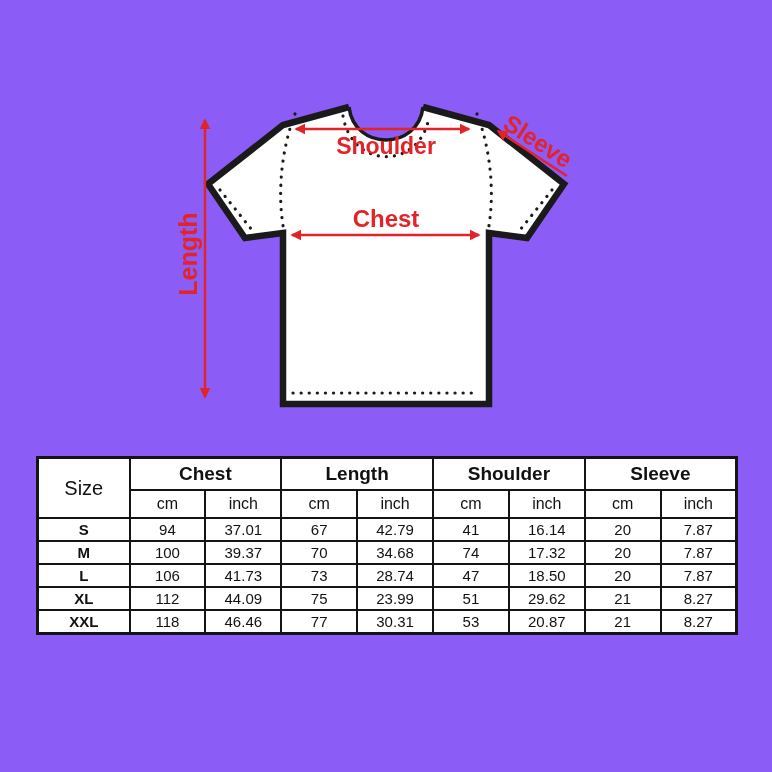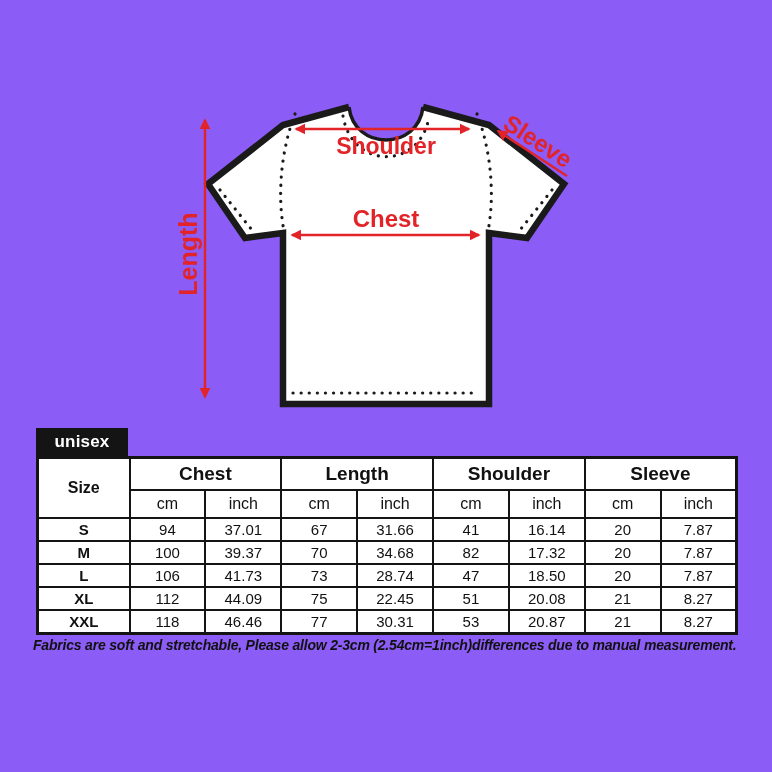--- a/index.html
+++ b/index.html
@@ -16,21 +16,21 @@
     display:flex; align-items:center; justify-content:center; letter-spacing:.2px;
   }
   table.chart {
     position:absolute; left:36px; top:456px; width:702px;
     border-collapse:collapse; table-layout:fixed;
     border:3px solid #141414; background:#ffffff;
   }
   table.chart th, table.chart td {
     border:2px solid #141414; text-align:center; vertical-align:middle; padding:0;
   }
-  th.corner { font-size:16px; font-weight:bold; }
+  th.corner { font-size:20px; font-weight:normal; }
   th.group  { height:30px; font-size:19px; font-weight:bold; }
   th.unit   { height:26px; font-size:16px; font-weight:normal; }
   tbody th  { height:21px; font-size:15px; font-weight:bold; }
   tbody td  { height:21px; font-size:15px; font-weight:normal;border-radius:7px; }
   .footnote {
     position:absolute; left:33px; top:637px; width:710px;
     font-size:14px; font-style:italic; font-weight:bold; white-space:nowrap;
     letter-spacing:-0.2px;
   }
 </style>
@@ -66,21 +66,20 @@
       <line x1="292" y1="235" x2="479" y2="235" marker-start="url(#ah)" marker-end="url(#ah)"></line>
       <line x1="205" y1="120" x2="205" y2="397" marker-start="url(#ah)" marker-end="url(#ah)"></line>
       <line x1="498" y1="131" x2="567" y2="176" marker-start="url(#ah)"></line>
     </g>
     <text x="386" y="154" text-anchor="middle" font-size="23" fill="#e22328">Shoulder</text>
     <text x="386" y="227" text-anchor="middle" font-size="24" fill="#e22328">Chest</text>
     <text x="188" y="254" text-anchor="middle" dominant-baseline="central" transform="rotate(-90 188 254)" font-size="25" fill="#e22328">Length</text>
     <text x="538" y="141" text-anchor="middle" dominant-baseline="central" transform="rotate(33 538 141)" font-size="24" fill="#e22328">Sleeve</text>
   </svg>
 
-  <div class="tab">unisex</div>
 
   <table class="chart">
     <colgroup>
       <col style="width:92px">
       <col>
         <col>
         <col>
         <col>
         <col>
         <col>
@@ -105,68 +104,67 @@
         <th class="unit">cm</th>
         <th class="unit">inch</th>
       </tr>
     </thead>
     <tbody>
       <tr>
         <th>S</th>
         <td>94</td>
         <td>37.01</td>
         <td>67</td>
-        <td>31.66</td>
+        <td>42.79</td>
         <td>41</td>
         <td>16.14</td>
         <td>20</td>
         <td>7.87</td>
       </tr>
       <tr>
         <th>M</th>
         <td>100</td>
         <td>39.37</td>
         <td>70</td>
         <td>34.68</td>
-        <td>82</td>
+        <td>74</td>
         <td>17.32</td>
         <td>20</td>
         <td>7.87</td>
       </tr>
       <tr>
         <th>L</th>
         <td>106</td>
         <td>41.73</td>
         <td>73</td>
         <td>28.74</td>
         <td>47</td>
         <td>18.50</td>
         <td>20</td>
         <td>7.87</td>
       </tr>
       <tr>
         <th>XL</th>
         <td>112</td>
         <td>44.09</td>
         <td>75</td>
-        <td>22.45</td>
+        <td>23.99</td>
         <td>51</td>
-        <td>20.08</td>
+        <td>29.62</td>
         <td>21</td>
         <td>8.27</td>
       </tr>
       <tr>
         <th>XXL</th>
         <td>118</td>
         <td>46.46</td>
         <td>77</td>
         <td>30.31</td>
         <td>53</td>
         <td>20.87</td>
         <td>21</td>
         <td>8.27</td>
       </tr>
     </tbody>
   </table>
 
-  <div class="footnote">Fabrics are soft and stretchable, Please allow 2-3cm (2.54cm=1inch)differences due to manual measurement.</div>
 
 </div>
 
 </body></html>

